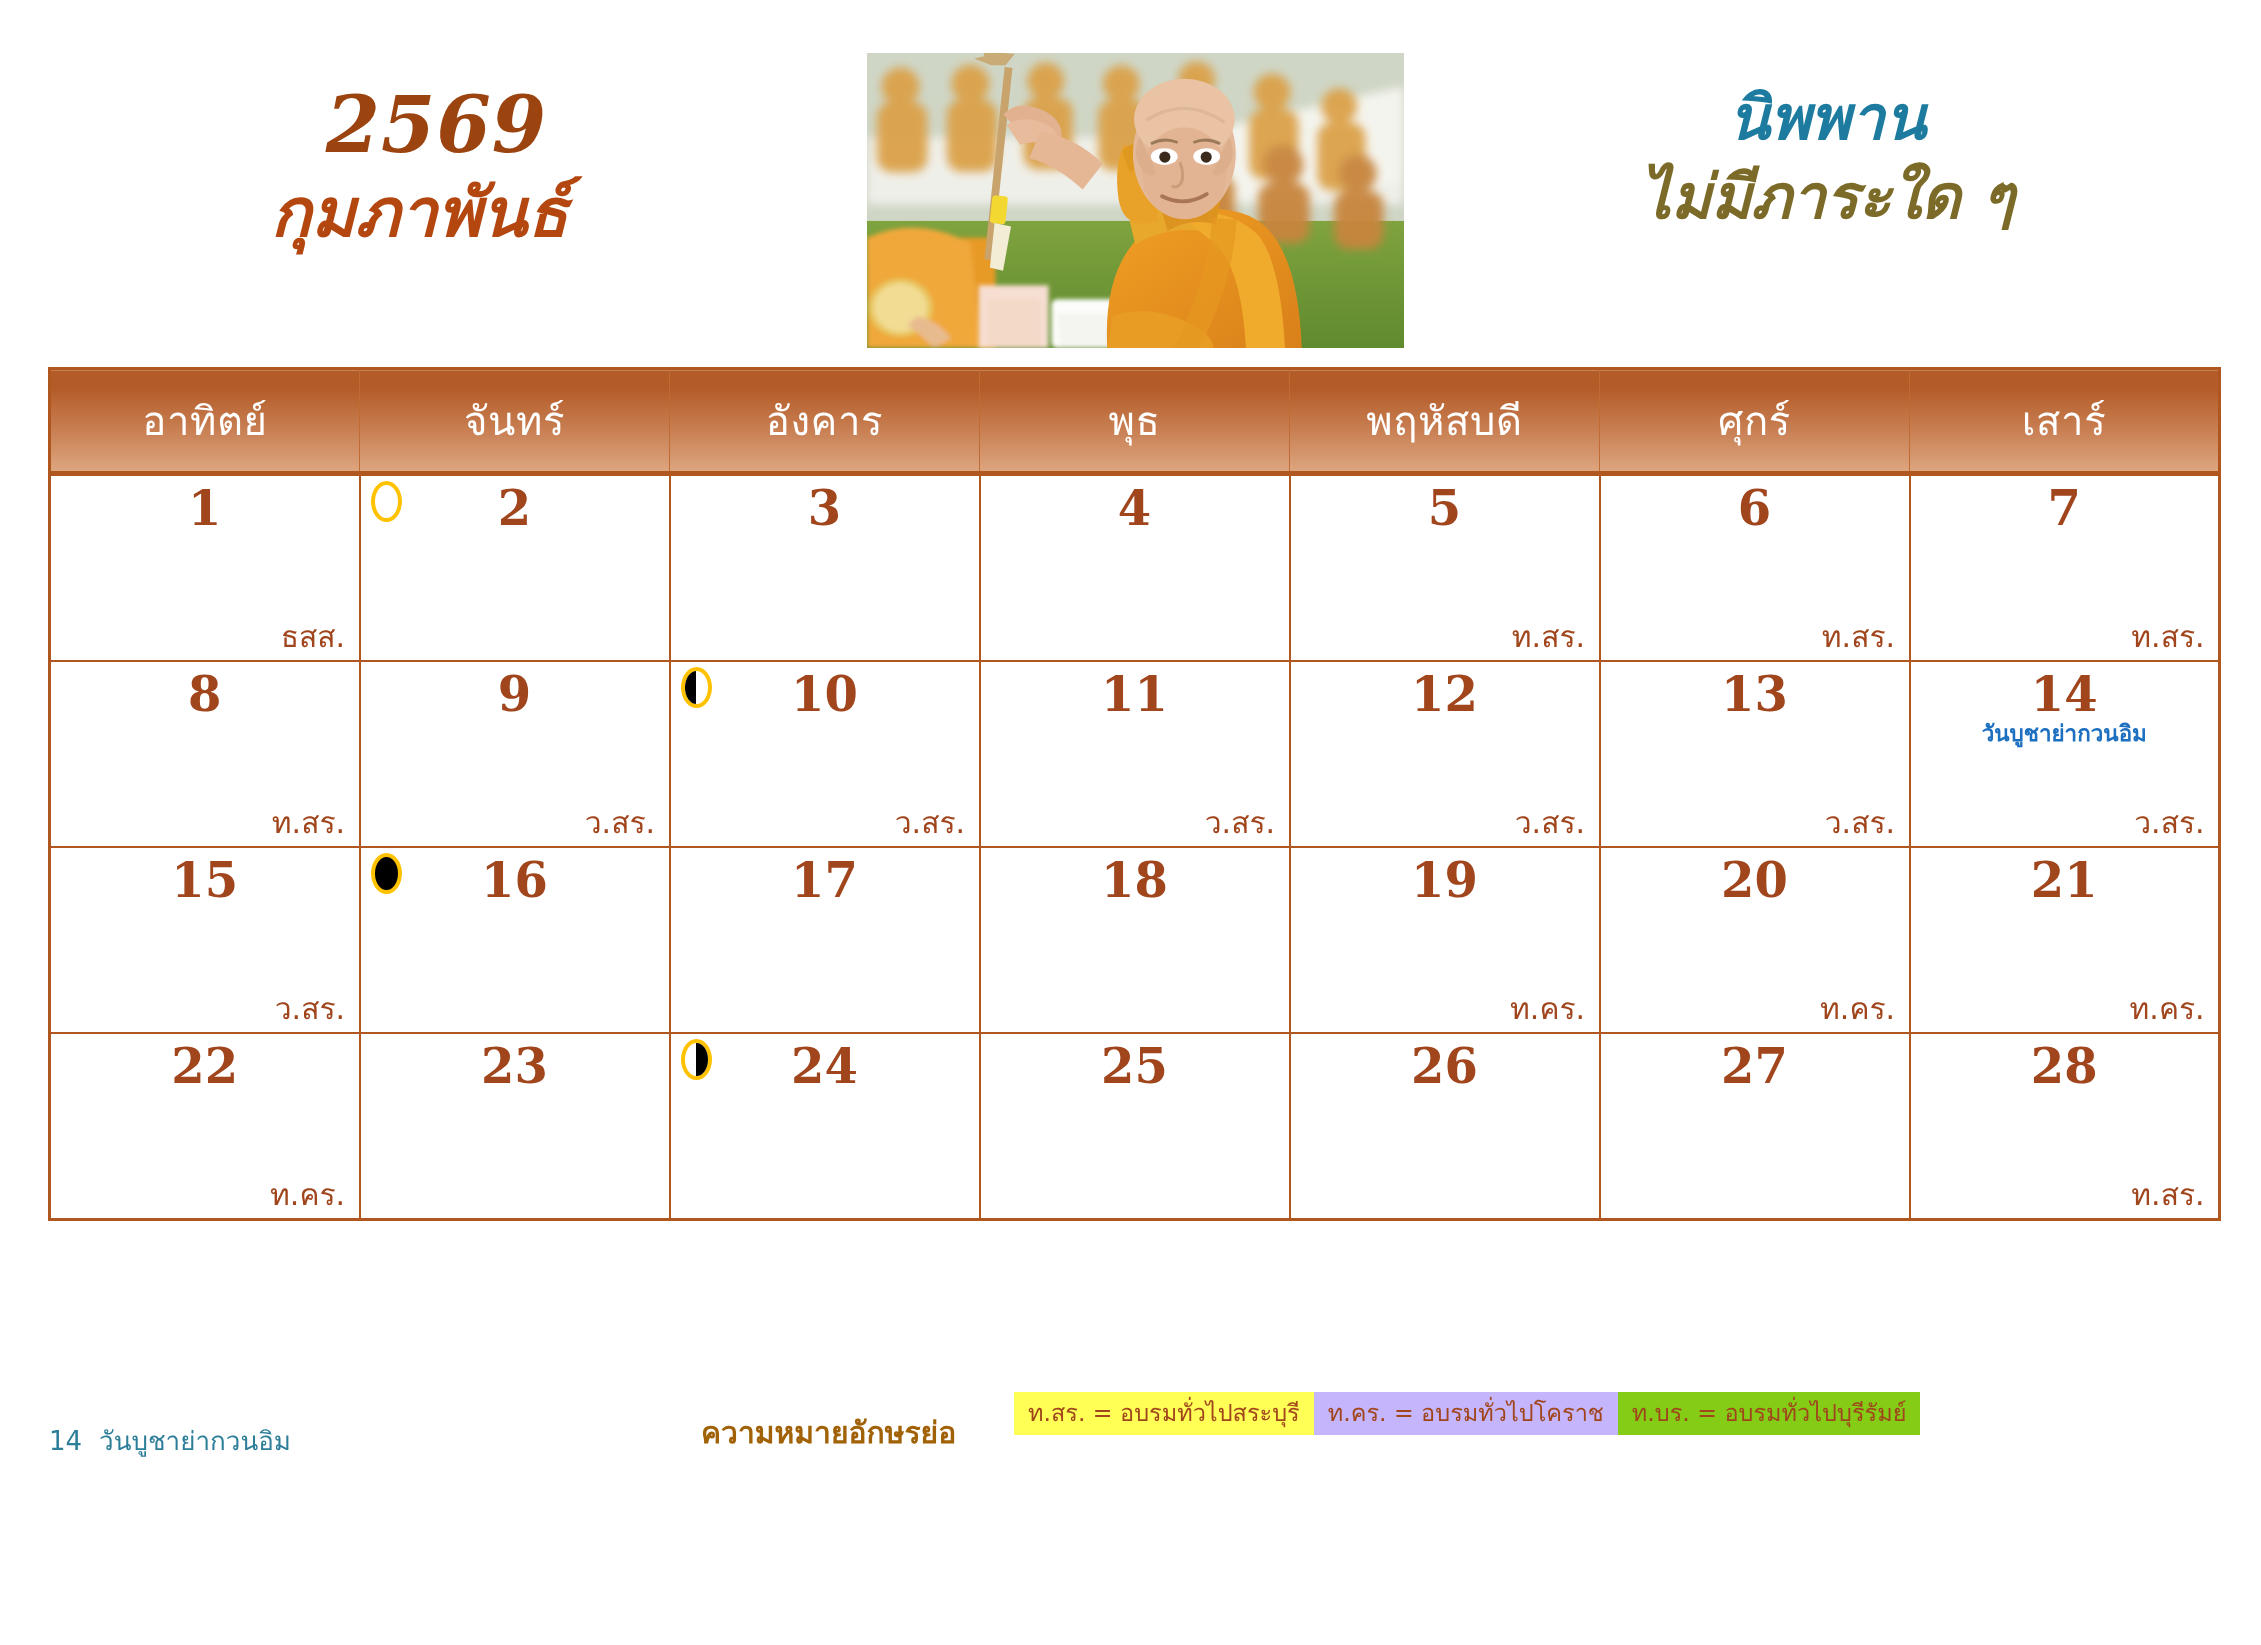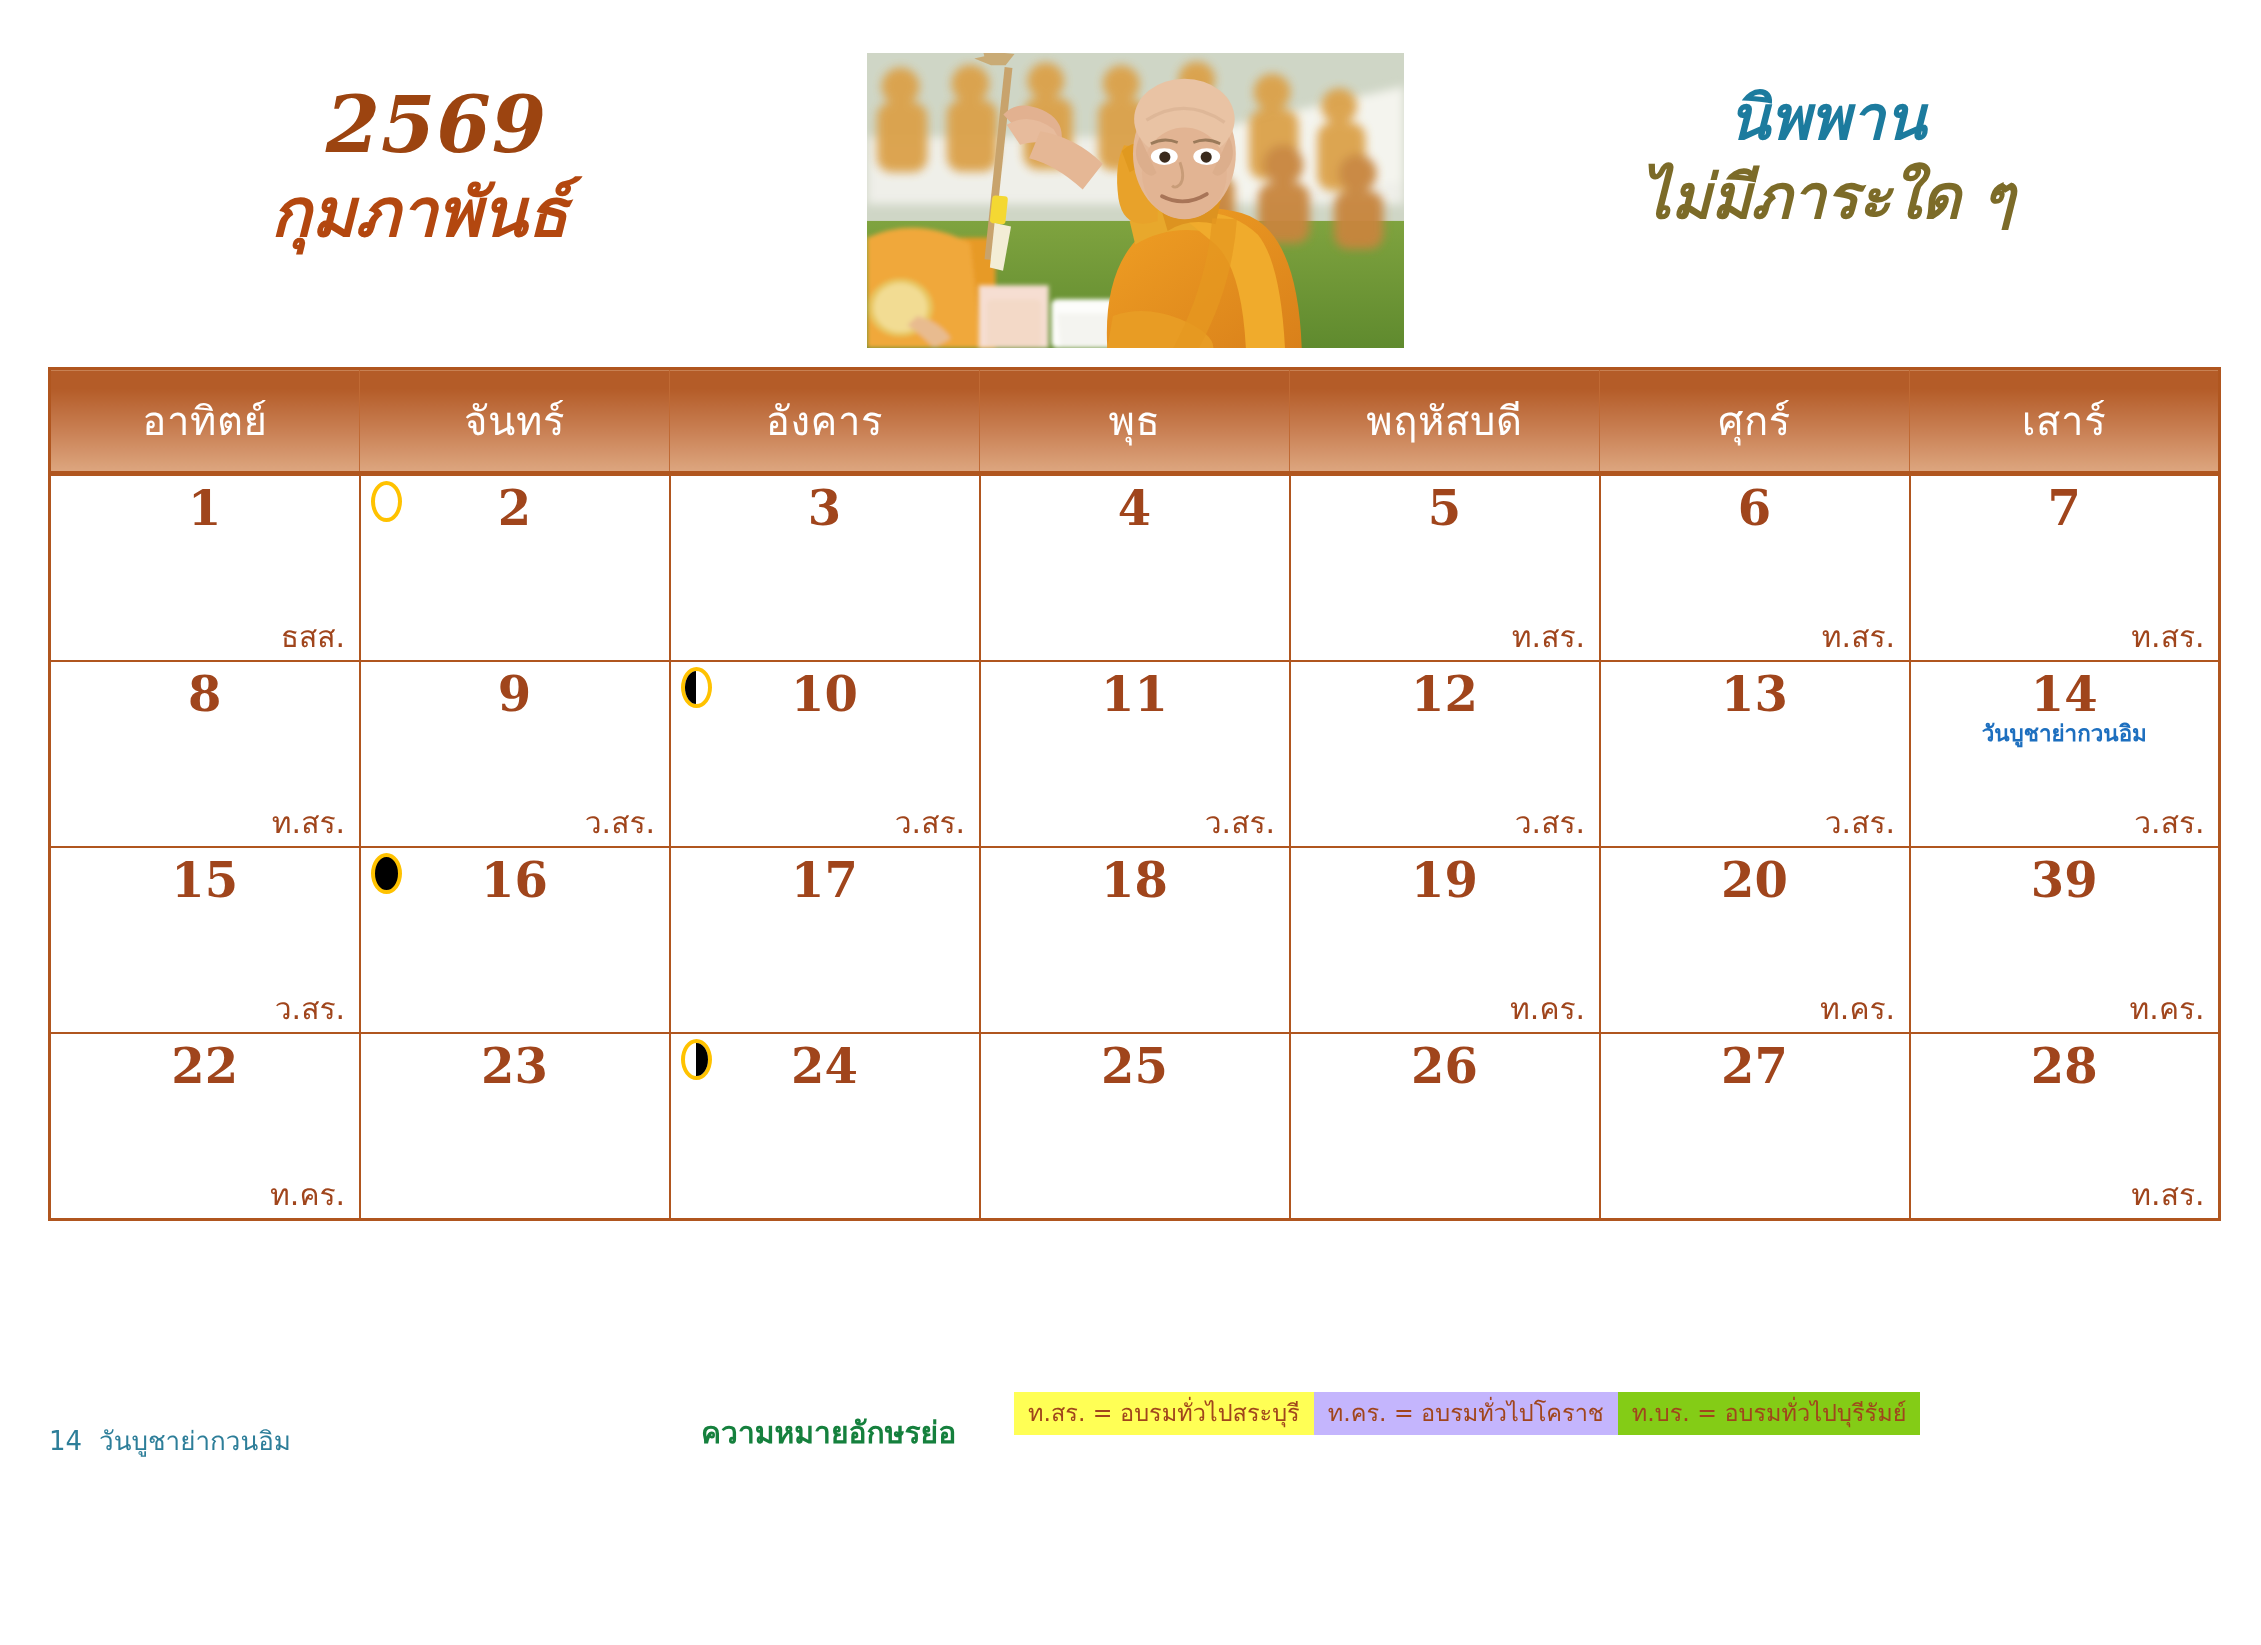--- a/index.html
+++ b/index.html
@@ -210,21 +210,21 @@
     top: 1392px;
     width: 1526px;
   }
   .legend-label {
     position: absolute;
     left: 0;
     top: 17px;
     font-family: "DejaVu Sans", "Liberation Sans", sans-serif;
     font-weight: bold;
     font-size: 30px;
-    color: #15803d;
+    color: #a16207;
     white-space: nowrap;
     user-select: none;
   }
   .legend-rows {
     position: absolute;
     left: 313px;
     top: 0;
   }
   .legend-row {
     display: flex;
@@ -478,21 +478,21 @@
           </td>
           <td class="day bg-orange">
             <div class="daynum">19</div>
             <div class="daytag">ท.คร.</div>
           </td>
           <td class="day bg-orange">
             <div class="daynum">20</div>
             <div class="daytag">ท.คร.</div>
           </td>
           <td class="day bg-orange">
-            <div class="daynum">39</div>
+            <div class="daynum">21</div>
             <div class="daytag">ท.คร.</div>
           </td>
         </tr>
         <tr>
           <td class="day bg-orange">
             <div class="daynum">22</div>
             <div class="daytag">ท.คร.</div>
           </td>
           <td class="day bg-white">
             <div class="daynum">23</div>

